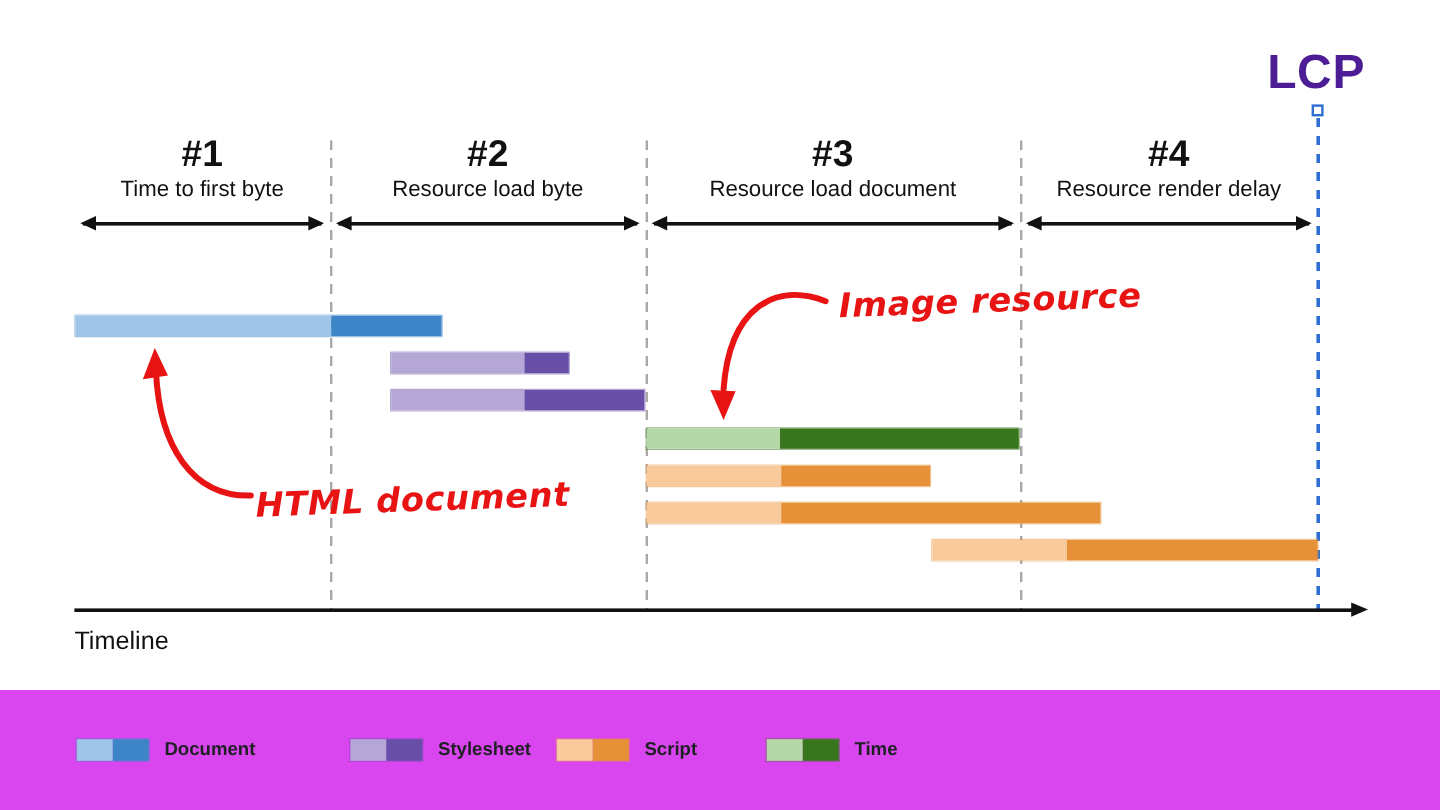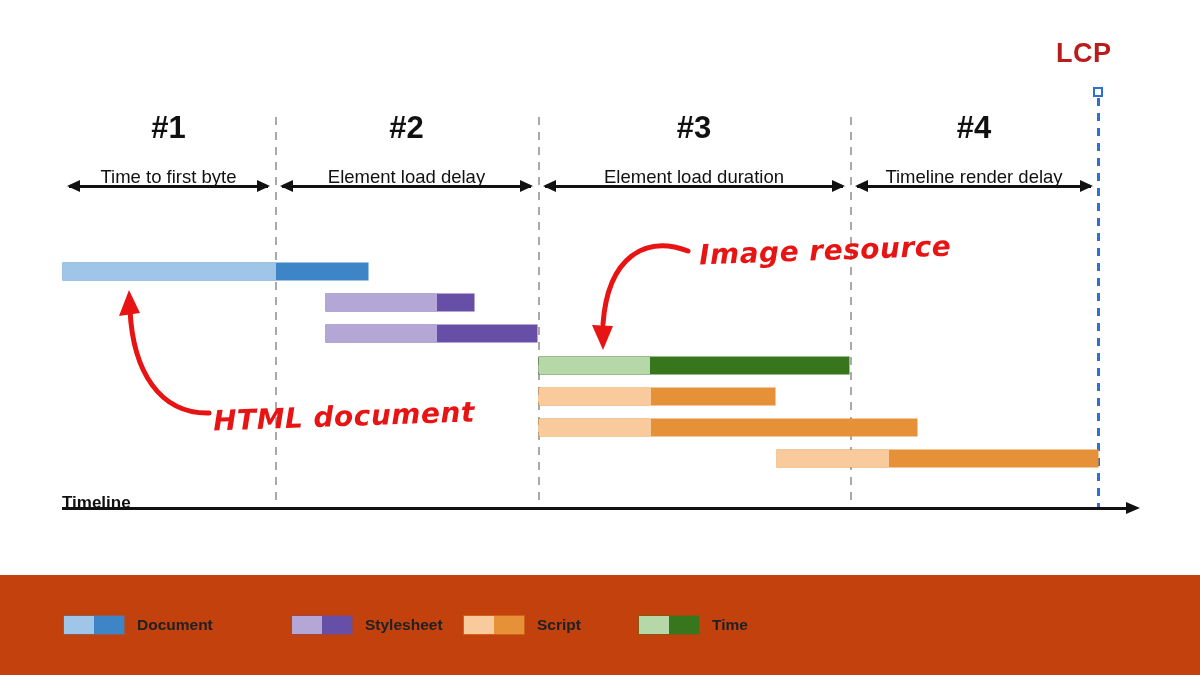--- a/index.html
+++ b/index.html
@@ -1,35 +1,35 @@
 <!DOCTYPE html>
 <html style="--red: #e81313; --grid: #a9a9a9; --lcpblue: #2f6fd3; --ink: #111111; --text: #202124;"><head>
 <meta charset="utf-8">
 <style>
   html,body{margin:0;padding:0;background:#fff;}
   #app{position:relative;width:1200px;height:675px;background:#fff;overflow:hidden;
        font-family:"Liberation Sans",sans-serif;color:var(--text,#202124);}
   #canvas{position:absolute;inset:0;}
 
   
-  #lcp-title{position:absolute;left:1056px;top:38px;font-size:27px;font-weight:700;
-             letter-spacing:.5px;color:#b91c1c;z-index:5;}
+  #lcp-title{position:absolute;left:1056px;top:38px;font-size:40px;font-weight:700;
+             letter-spacing:.5px;color:#4c1d95;z-index:5;}
   #lcp-marker{position:absolute;top:87px;width:6px;height:6px;background:#fff;
               border:2.5px solid var(--lcpblue);z-index:2;}
   #lcp-line{position:absolute;top:98px;height:411px;width:3px;z-index:1;
             background:repeating-linear-gradient(180deg,var(--lcpblue) 0 8px,transparent 8px 15px);}
 
   
   .gridline{position:absolute;top:117px;height:392px;width:2px;z-index:1;
             background:repeating-linear-gradient(180deg,var(--grid) 0 8px,transparent 8px 15px);}
 
   
   .phase{position:absolute;top:110px;text-align:center;z-index:2;}
   .phase-num{font-size:31px;font-weight:700;line-height:36px;color:#111;}
-  .phase-label{font-size:18.5px;line-height:21px;margin-top:20px;color:#111;}
+  .phase-label{font-size:18.5px;line-height:21px;margin-top:0;color:#111;}
   .harrow{position:absolute;left:7px;right:7px;top:75px;height:2.5px;background:var(--ink);}
   .harrow::before{content:"";position:absolute;left:-2px;top:50%;transform:translateY(-50%);
                   width:0;height:0;border-top:6.5px solid transparent;border-bottom:6.5px solid transparent;
                   border-right:13px solid var(--ink);}
   .harrow::after{content:"";position:absolute;right:-2px;top:50%;transform:translateY(-50%);
                  width:0;height:0;border-top:6.5px solid transparent;border-bottom:6.5px solid transparent;
                  border-left:13px solid var(--ink);}
 
   
   .bar{position:absolute;height:19px;display:flex;box-sizing:border-box;border:1px solid;
@@ -45,21 +45,21 @@
               font-family:"DejaVu Sans",sans-serif;font-style:italic;font-weight:700;
               font-size:28px;letter-spacing:.5px;}
   #annotation-1{left:213px;top:400px;transform:rotate(-2deg);}
   #annotation-2{left:699px;top:234px;transform:rotate(-2deg);}
 
   
   #axis-line{position:absolute;left:62px;top:507px;width:1066px;height:3px;background:var(--ink);z-index:2;}
   #axis-head{position:absolute;left:1126px;top:502px;width:0;height:0;z-index:2;
              border-top:6.5px solid transparent;border-bottom:6.5px solid transparent;
              border-left:14px solid var(--ink);}
-  #timeline-label{position:absolute;left:62px;top:493px;font-size:17px;font-weight:700;color:#111;z-index:2;}
+  #timeline-label{position:absolute;left:62px;top:523px;font-size:21px;font-weight:400;color:#111;z-index:2;}
 
   
   #legend{position:absolute;left:0;top:575px;width:1200px;height:100px;}
   .legend-item{position:absolute;top:40px;display:flex;align-items:center;gap:12px;}
   .swatch{display:flex;width:62px;height:20px;box-sizing:border-box;border:1px solid;}
   .swatch-light,.swatch-dark{width:50%;height:100%;}
   .legend-label{font-size:15.5px;font-weight:700;color:#202124;line-height:20px;}
 </style>
 </head>
 <body>
@@ -87,31 +87,31 @@
   <div class="gridline" style="left: 275px;"></div>
       <div class="gridline" style="left: 538px;"></div>
       <div class="gridline" style="left: 850px;"></div>
       <div class="phase" style="left: 62px; width: 213px;">
         <div class="phase-num">#1</div>
         <div class="phase-label">Time to first byte</div>
         <div class="harrow"></div>
       </div>
       <div class="phase" style="left: 275px; width: 263px;">
         <div class="phase-num">#2</div>
-        <div class="phase-label">Element load delay</div>
+        <div class="phase-label">Resource load byte</div>
         <div class="harrow"></div>
       </div>
       <div class="phase" style="left: 538px; width: 312px;">
         <div class="phase-num">#3</div>
-        <div class="phase-label">Element load duration</div>
+        <div class="phase-label">Resource load document</div>
         <div class="harrow"></div>
       </div>
       <div class="phase" style="left: 850px; width: 248px;">
         <div class="phase-num">#4</div>
-        <div class="phase-label">Timeline render delay</div>
+        <div class="phase-label">Resource render delay</div>
         <div class="harrow"></div>
       </div>
       <div class="bar" style="left: 62px; top: 262px; width: 307px; border-color: rgba(61, 133, 198, 0.5);">
         <div class="bar-light" style="width: 213px; background: rgb(159, 197, 232);"></div>
         <div class="bar-dark" style="background: rgb(61, 133, 198);"></div>
       </div>
       <div class="bar" style="left: 325px; top: 293px; width: 150px; border-color: rgba(103, 78, 167, 0.5);">
         <div class="bar-light" style="width: 111px; background: rgb(180, 167, 214);"></div>
         <div class="bar-dark" style="background: rgb(103, 78, 167);"></div>
       </div>
@@ -130,21 +130,21 @@
       <div class="bar" style="left: 538px; top: 418px; width: 380px; border-color: rgba(230, 145, 56, 0.5);">
         <div class="bar-light" style="width: 112px; background: rgb(249, 203, 156);"></div>
         <div class="bar-dark" style="background: rgb(230, 145, 56);"></div>
       </div>
       <div class="bar" style="left: 776px; top: 449px; width: 323px; border-color: rgba(230, 145, 56, 0.5);">
         <div class="bar-light" style="width: 112px; background: rgb(249, 203, 156);"></div>
         <div class="bar-dark" style="background: rgb(230, 145, 56);"></div>
       </div>
     </div>
 
-  <div id="legend" style="background: #c2410c;">
+  <div id="legend" style="background: #d946ef;">
       <div class="legend-item" style="left: 63px;">
         <div class="swatch" style="border-color: rgba(61, 133, 198, 0.4);">
           <div class="swatch-light" style="background: rgb(159, 197, 232);"></div>
           <div class="swatch-dark" style="background: rgb(61, 133, 198);"></div>
         </div>
         <div class="legend-label">Document</div>
       </div>
       <div class="legend-item" style="left: 263px; margin-left: 28px;">
         <div class="swatch" style="border-color: rgba(103, 78, 167, 0.4);">
           <div class="swatch-light" style="background: rgb(180, 167, 214);"></div>

